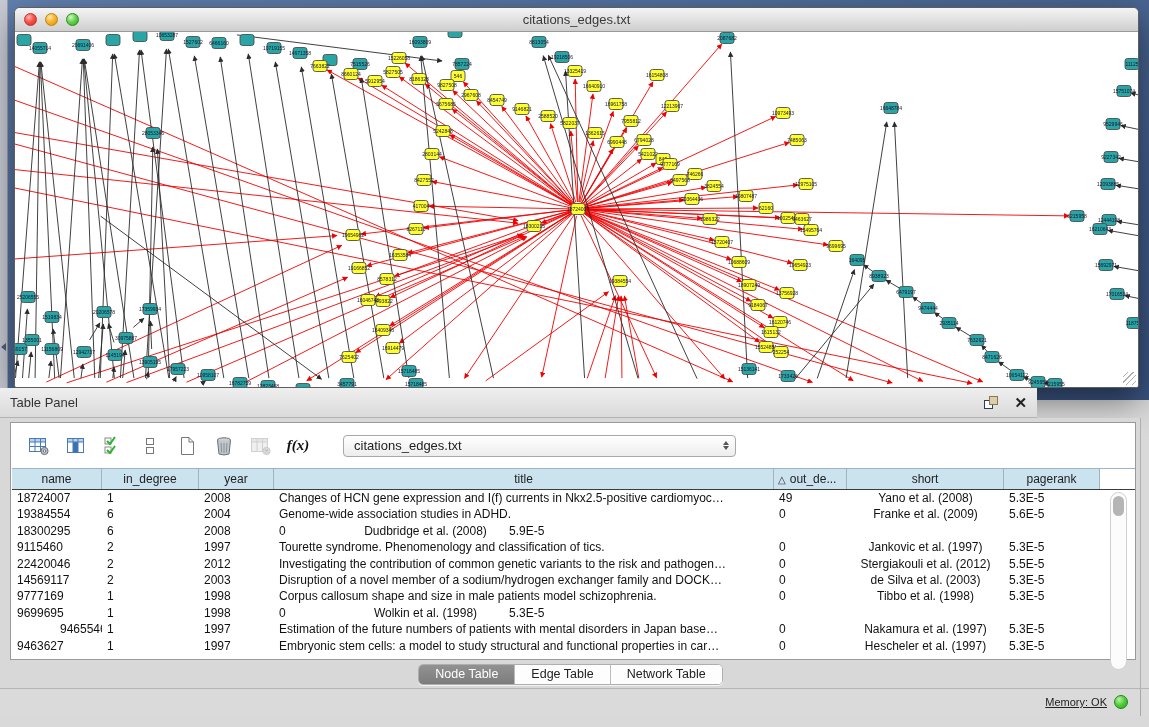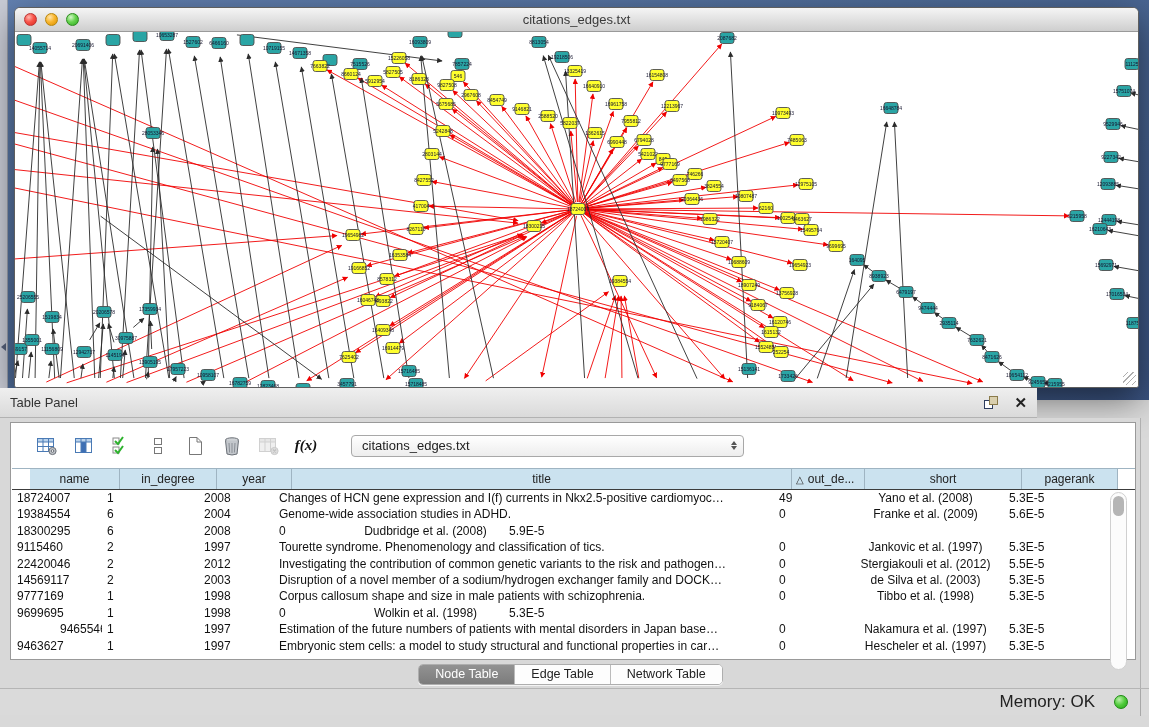--- a/index.html
+++ b/index.html
@@ -39,35 +39,35 @@
   .panel-header .ph-title { font-size:13px; color:#333; flex:1; }
   .float-ico { width:16px; height:14px; position:relative; margin-right:14px; cursor:default; }
   .float-ico .sq1 { position:absolute; left:0; top:4px; width:9px; height:9px; border:1px solid #2e3d5e; background:#fff; }
   .float-ico .sq2 { position:absolute; left:5px; top:0; width:9px; height:9px; border:1px solid #8a7a4a; background:#d9cfae; }
   .close-ico { font-size:15px; font-weight:bold; color:#222; line-height:14px; cursor:default; }
 
   .panel-body { position:absolute; left:0; top:30px; width:1141px; height:270px; background:#d8d8d8; border-right:1px solid #b0b0b0; }
   .inner { position:absolute; left:10px; top:4px; width:1126px; height:238px;
     background:#fff; border:1px solid #999; }
 
-  .toolbar { height:45px; display:flex; align-items:center; padding-left:24px; gap:13px; }
+  .toolbar { height:45px; display:flex; align-items:center; padding-left:16px; gap:13px; }
   .icon-btn { width:24px; height:24px; display:flex; align-items:center; justify-content:center; }
   .icon-btn.disabled { opacity:.45; }
   .fx { font-family:"Liberation Serif", serif; font-style:italic; font-weight:bold; font-size:15px; color:#111; }
   .combo { margin-left:20px; width:393px; height:22px; border:1px solid #a8a8a8; border-radius:4px;
     background:linear-gradient(#ffffff,#ededed); display:flex; align-items:center; padding:0 6px 0 10px;
     font-size:13px; color:#222; }
   .combo .cval { flex:1; white-space:nowrap; overflow:hidden; }
   .combo .stepper { display:flex; flex-direction:column; align-items:center; gap:1px; }
   .combo .stepper i { width:0; height:0; border-left:3.5px solid transparent; border-right:3.5px solid transparent; display:block; }
   .combo .stepper .up { border-bottom:4px solid #555; }
   .combo .stepper .dn { border-top:4px solid #555; }
 
   .grid-wrap { position:relative; }
-  .thead { display:flex; height:22px; border-top:1px solid #9fb4c2; border-bottom:1px solid #3c3c3c; margin-left:1px;padding-left:18px; }
+  .thead { display:flex; height:22px; border-top:1px solid #9fb4c2; border-bottom:1px solid #3c3c3c; margin-left:1px; }
   .th { background:#cbe2ef; border-right:1px solid #9fb4c2; font-size:12px; color:#222;
     display:flex; align-items:center; justify-content:center; overflow:hidden; white-space:nowrap; }
   .th.left { justify-content:flex-start; padding-left:4px; }
   .th .sortg { margin-right:4px; font-size:10px; color:#2f2f2f; }
   .tbody { margin-left:1px; }
   .tr { display:flex; height:16.4px; background:#fff; }
   .td { font-size:12px; color:#111; line-height:16.4px; white-space:nowrap; overflow:hidden; }
   .td.left { padding-left:5px; }
   .td.center { text-align:center; }
   .vscroll { position:absolute; right:8px; top:24px; width:17px; height:178px;
@@ -76,21 +76,21 @@
 
   .tabbar { position:absolute; left:0; top:242px; width:1141px; height:28px; display:flex; align-items:center; justify-content:center; }
   .seg { display:flex; height:21px; border:1px solid #aeaeae; border-radius:5px; overflow:hidden; background:#fdfdfd;
     box-shadow:0 1px 0 rgba(255,255,255,.7); }
   .seg .tab { padding:0 16px; font-size:12.5px; color:#222; display:flex; align-items:center; border-right:1px solid #bbb; background:#fdfdfd; }
   .seg .tab:last-child { border-right:none; }
   .seg .tab.active { background:linear-gradient(#929292,#7c7c7c); color:#fff; }
 
   .statusbar { position:absolute; left:0; top:300px; width:1149px; height:27px; background:#dadada;
     border-top:1px solid #b5b5b5; display:flex; align-items:center; justify-content:flex-end; }
-  .mem-label { font-size:17px; color:#222; margin-right:19px; }
+  .mem-label { font-size:11px; color:#222; margin-right:7px;text-decoration:underline; }
   .mem-dot { width:14px; height:14px; border-radius:50%; margin-right:12px;
     background:radial-gradient(circle at 35% 30%, #baf0a9, #4fcb3a 50%, #27a31a); border:1px solid #1d8a12; }
   .sb-divider { width:1px; height:27px; background:#a8a8a8; margin-right:8px; }
 
   
   .ic { display:block; }
 </style>
 </head>
 <body>
 
@@ -961,21 +961,21 @@
               <div class="td left" style="width: 75px;">2003</div>
               <div class="td left" style="width: 500px;">Disruption of a novel member of a sodium/hydrogen exchanger family and DOCK…</div>
               <div class="td left" style="width: 73px;">0</div>
               <div class="td center" style="width: 157px;">de Silva et al. (2003)</div>
               <div class="td left" style="width: 96px;">5.3E-5</div>
             </div>
             <div class="tr">
               <div class="td left" style="width: 90px;">9777169</div>
               <div class="td left" style="width: 97px;">1</div>
               <div class="td left" style="width: 75px;">1998</div>
-              <div class="td left" style="width: 500px;">Corpus callosum shape and size in male patients with schizophrenia.</div>
+              <div class="td left" style="width: 500px;">Corpus callosum shape and size in male patients model schizophrenia.</div>
               <div class="td left" style="width: 73px;">0</div>
               <div class="td center" style="width: 157px;">Tibbo et al. (1998)</div>
               <div class="td left" style="width: 96px;">5.3E-5</div>
             </div>
             <div class="tr">
               <div class="td left" style="width: 90px;">9699695</div>
               <div class="td left" style="width: 97px;">1</div>
               <div class="td left" style="width: 75px;">1998</div>
               <div class="td left" style="width: 73px;">0</div>
               <div class="td center" style="width: 157px;">Wolkin et al. (1998)</div>

